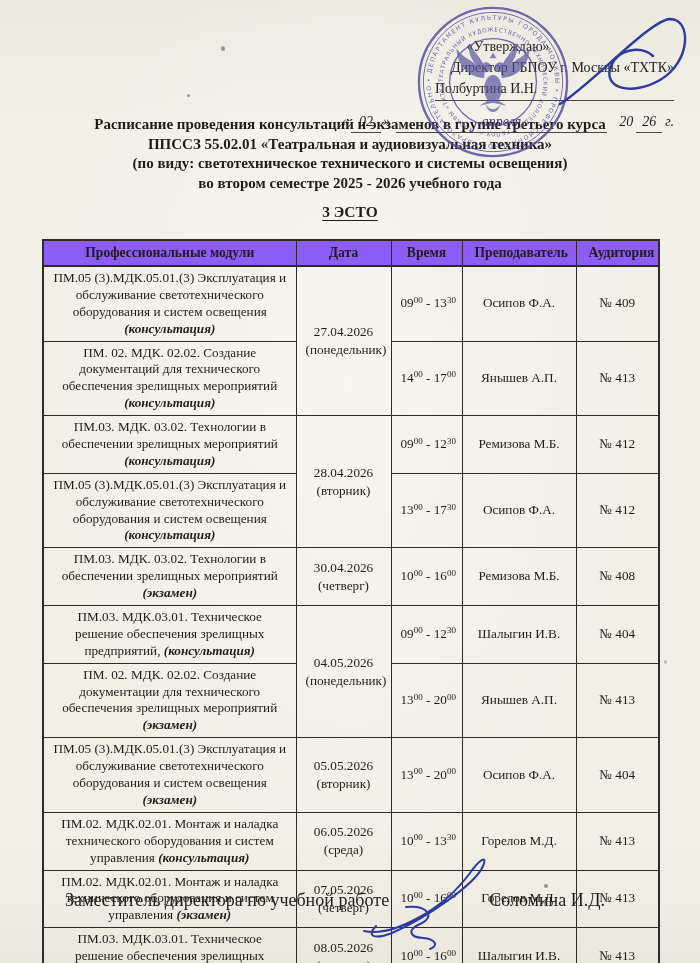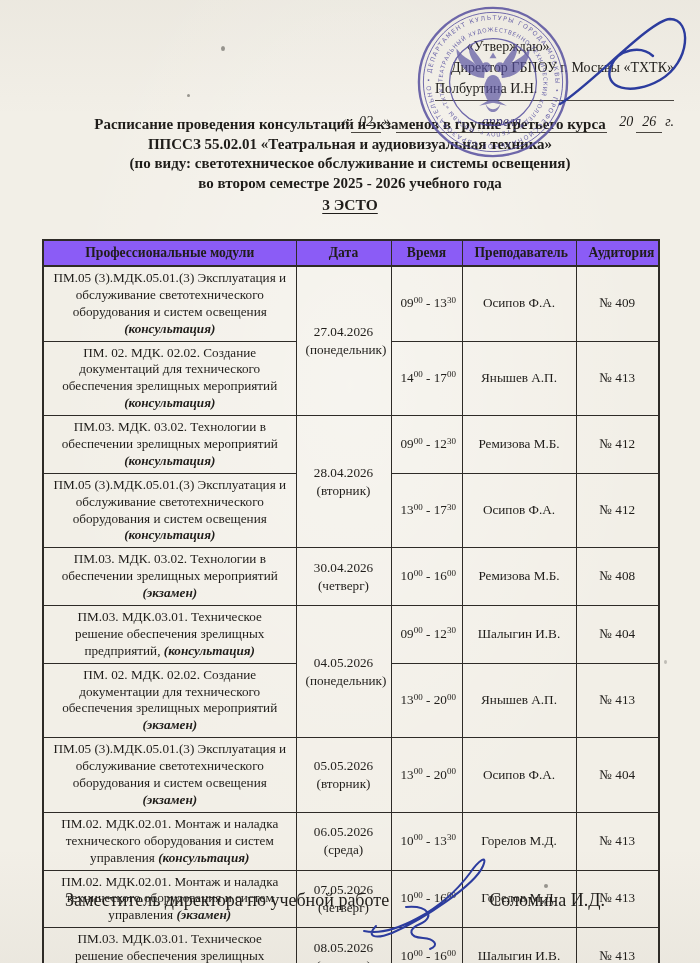--- a/index.html
+++ b/index.html
@@ -20,21 +20,21 @@
   .appr-name{margin-left:93px;border-bottom:1px solid #4a4640;padding-bottom:1px;}
   .appr-date{display:flex;align-items:baseline;font-style:italic;margin-top:2px;white-space:nowrap;}
   .blank{border-bottom:1px solid #4a4640;display:inline-block;text-align:center;}
   .blank.day{min-width:30px;margin:0 2px;}
   .blank.month{flex:1;margin:0 6px;color:#3b3570;}
   .blank.yr{min-width:26px;margin:8px 3px;text-align:center;}
   .yr-prefix{margin-left:6px;}
   
   .title-block{position:absolute;top:115px;left:0;right:0;text-align:center;
     font-weight:bold;font-size:15px;line-height:19.5px;}
-  .group-line{position:absolute;top:196px;left:0;right:0;text-align:center;
+  .group-line{position:absolute;top:203px;left:0;right:0;text-align:center;
     font-weight:bold;font-size:15.5px;}
   .group-line span{text-decoration:underline;text-underline-offset:3px;}
   
   table.schedule{position:absolute;top:239px;left:42px;width:616px;
     border-collapse:collapse;border:2.5px solid #2e2b27;table-layout:fixed;}
   .schedule th{
     border:1.5px solid #2e2b27;border-bottom-width:2px;
     background:#8b5cf6;font-size:13.6px;font-weight:bold;padding:4px 12px;
   }
   .schedule td{
@@ -71,21 +71,21 @@
     <span class="blank month">апреля</span>
     <span class="yr-prefix">20</span>
     <span class="blank yr">26</span>
     <span>г.</span>
   </div>
 </div>
 
 <div class="title-block">
   <div>Расписание проведения консультаций и экзаменов  в группе третьего курса</div>
   <div>ППССЗ 55.02.01 «Театральная и аудиовизуальная техника»</div>
-  <div>(по виду: светотехническое обслуживание и системы освещения)</div>
+  <div>(по виду: светотехническое технического и системы освещения)</div>
   <div>во втором семестре 2025 - 2026 учебного года</div>
 </div>
 <div class="group-line">
   <span>3 ЭСТО</span>
 </div>
 
 <table class="schedule">
   <colgroup>
     <col style="width:253px">
       <col style="width:95px">

